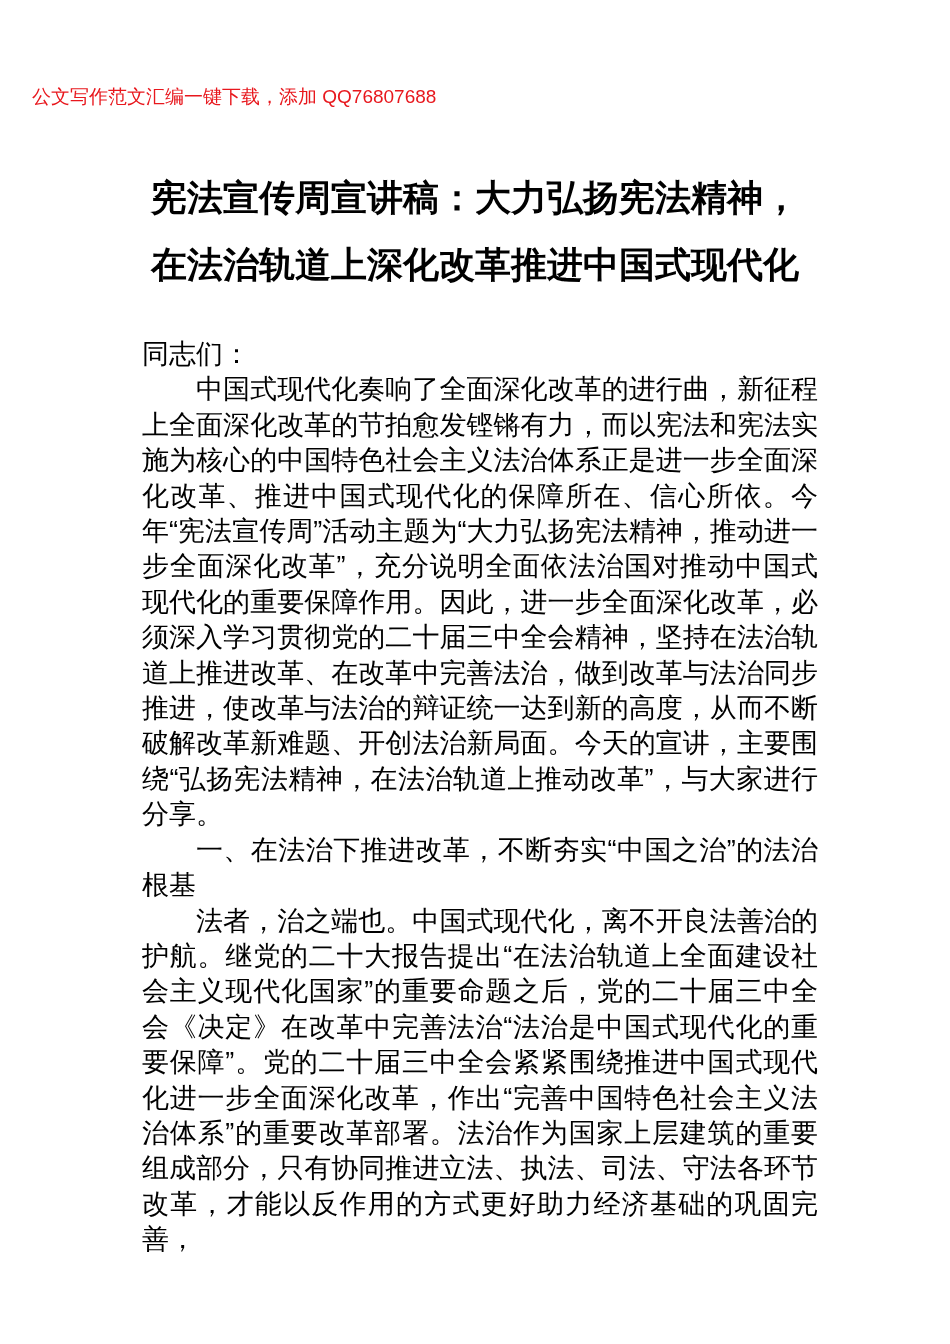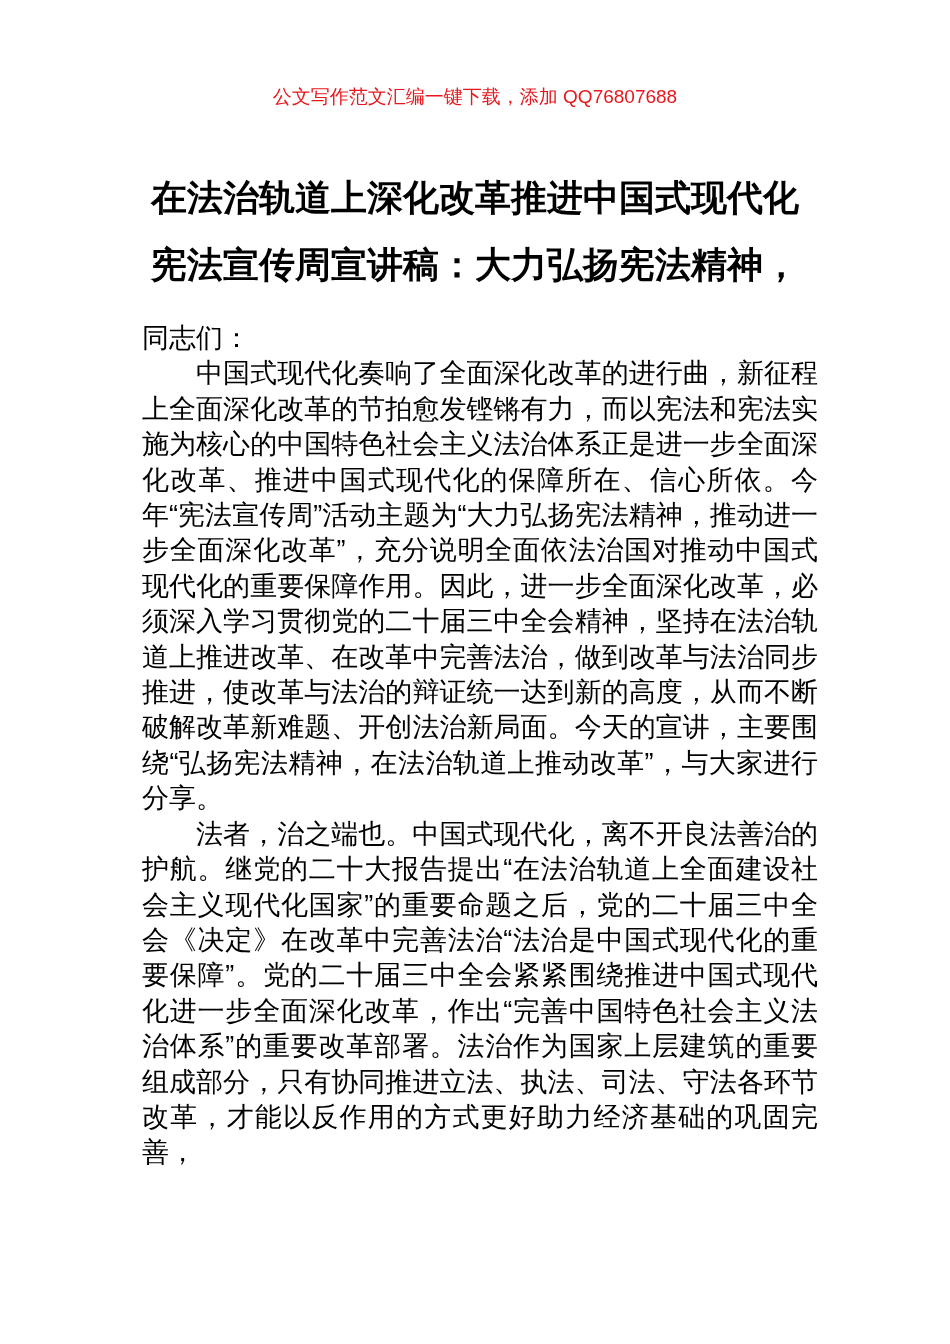--- a/index.html
+++ b/index.html
@@ -10,42 +10,42 @@
     background: var(--page-bg, #ffffff);
     overflow: hidden;
     font-family: "Liberation Sans", "DejaVu Sans", sans-serif;
     color: var(--text-color, #000000);
   }
   .promo {
     position: absolute;
     top: 85px;
     left: 0;
     right: 0;
-    text-align: center;
     font-size: 19px;
     line-height: 24px;
     color: var(--promo-red, #e8171d);
     font-weight: 400;
+    padding-left: 32px;
   }
   .doc-title {
     position: absolute;
     top: 164px;
     left: 0;
     right: 0;
     margin: 0;
     text-align: center;
     font-size: 36px;
     line-height: 67px;
     font-weight: 700;
     color: var(--text-color, #000000);
   }
   .doc-title .title-line { display: block; }
   .doc-body {
     position: absolute;
-    top: 321px;
+    top: 337px;
     left: 142px;
     width: 676px;
     font-size: 27px;
     line-height: 35.4px;
     text-align: justify;
     text-justify: inter-ideograph;
     word-break: break-all;
     overflow-wrap: break-word;
   }
   .doc-body p { margin: 0; padding: 0; }
@@ -54,25 +54,26 @@
   .section-heading { font-weight: 400; }
 </style>
 </head>
 <body>
 
 <div class="page">
 
   <div class="promo">公文写作范文汇编一键下载，添加 QQ76807688</div>
 
   <h1 class="doc-title">
+    <span class="title-line">宪法宣传周宣讲稿：大力弘扬宪法精神，</span>
     <span class="title-line">在法治轨道上深化改革推进中国式现代化</span>
-    <span class="title-line">宪法宣传周宣讲稿：大力弘扬宪法精神，</span>
   </h1>
 
   <div class="doc-body">
     <p class="salutation">同志们：</p>
     <div id="blocks">
         <p class="para">中国式现代化奏响了全面深化改革的进行曲，新征程上全面深化改革的节拍愈发铿锵有力，而以宪法和宪法实施为核心的中国特色社会主义法治体系正是进一步全面深化改革、推进中国式现代化的保障所在、信心所依。今年“宪法宣传周”活动主题为“大力弘扬宪法精神，推动进一步全面深化改革”，充分说明全面依法治国对推动中国式现代化的重要保障作用。因此，进一步全面深化改革，必须深入学习贯彻党的二十届三中全会精神，坚持在法治轨道上推进改革、在改革中完善法治，做到改革与法治同步推进，使改革与法治的辩证统一达到新的高度，从而不断破解改革新难题、开创法治新局面。今天的宣讲，主要围绕“弘扬宪法精神，在法治轨道上推动改革”，与大家进行分享。</p>
+        <p class="section-heading">一、在法治下推进改革，不断夯实“中国之治”的法治根基</p>
         <p class="para">法者，治之端也。中国式现代化，离不开良法善治的护航。继党的二十大报告提出“在法治轨道上全面建设社会主义现代化国家”的重要命题之后，党的二十届三中全会《决定》在改革中完善法治“法治是中国式现代化的重要保障”。党的二十届三中全会紧紧围绕推进中国式现代化进一步全面深化改革，作出“完善中国特色社会主义法治体系”的重要改革部署。法治作为国家上层建筑的重要组成部分，只有协同推进立法、执法、司法、守法各环节改革，才能以反作用的方式更好助力经济基础的巩固完善，</p>
       </div>
   </div>
 
 </div>
 
 </body></html>

